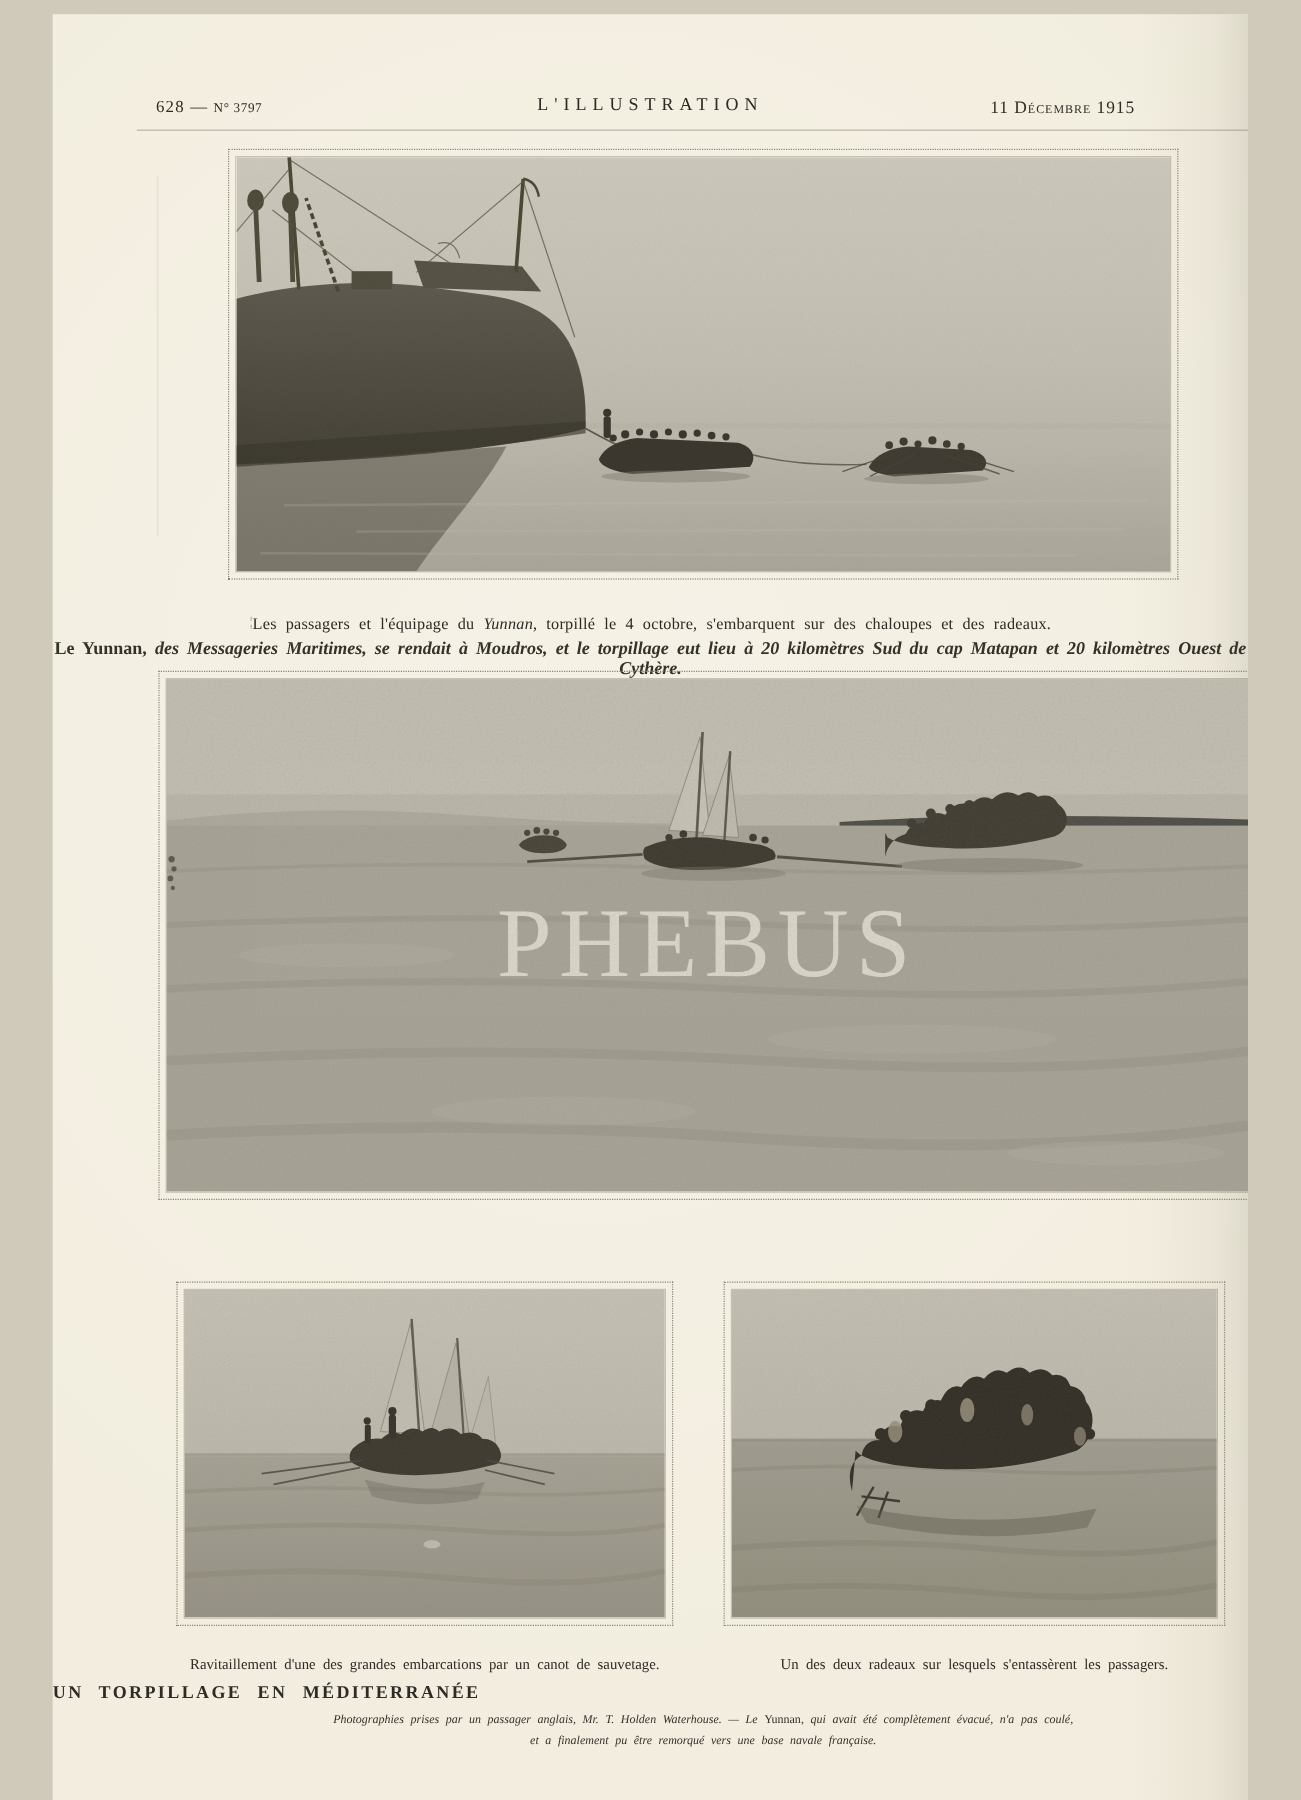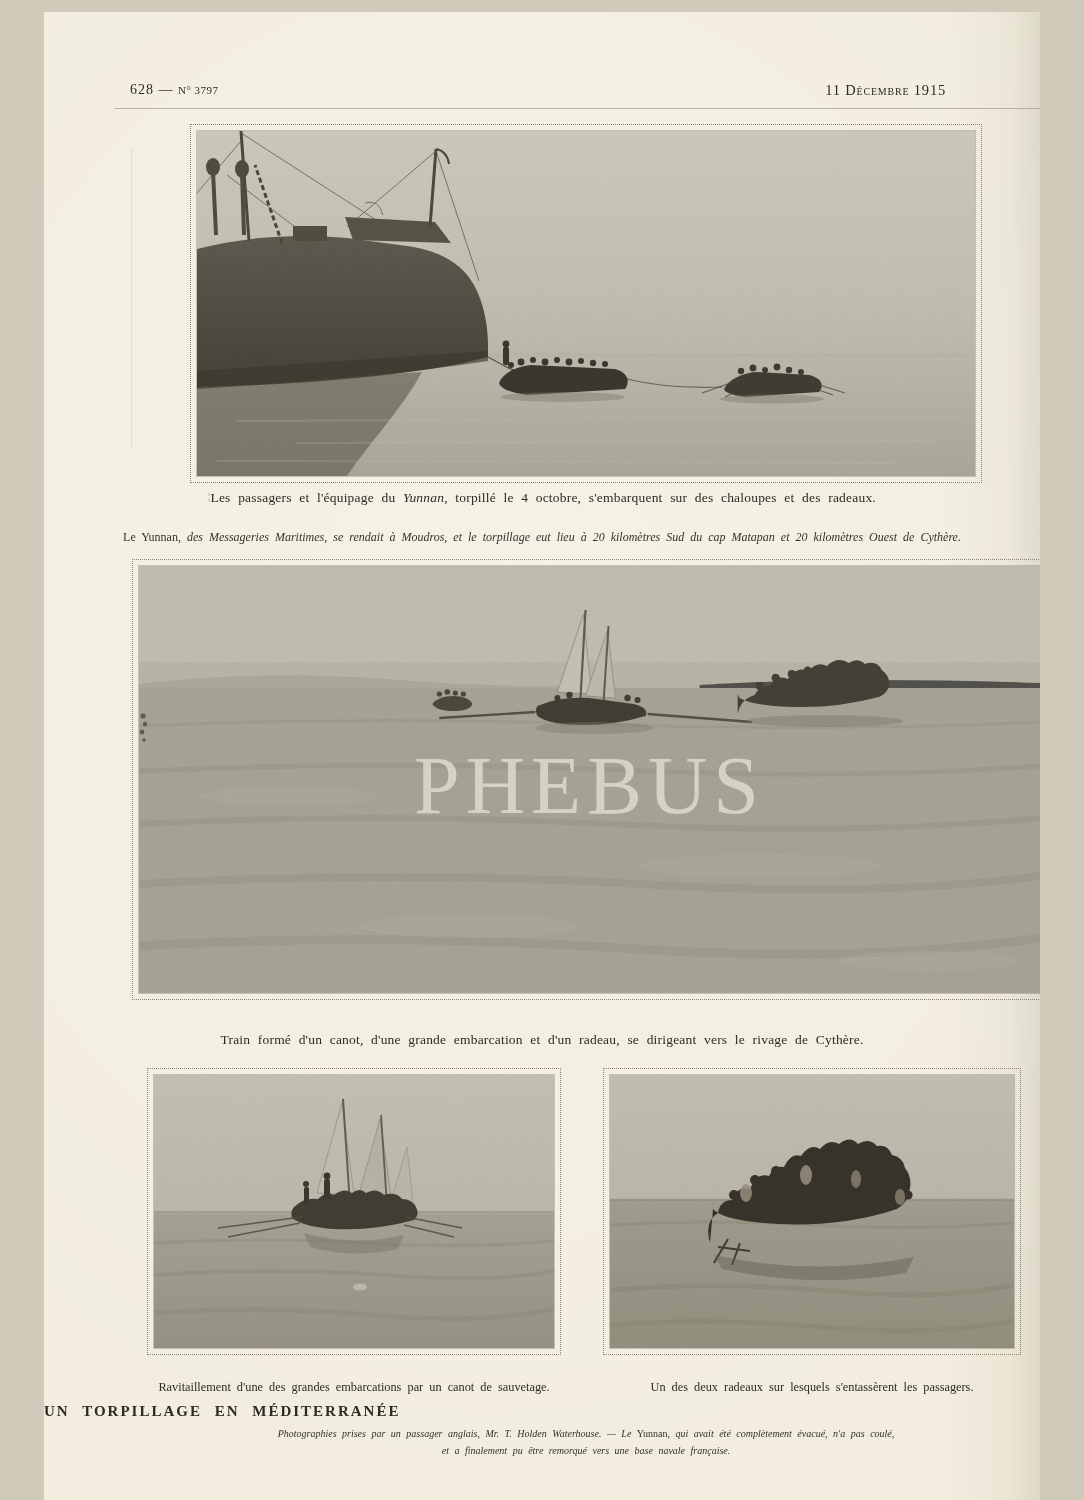--- a/index.html
+++ b/index.html
@@ -17,37 +17,38 @@
   .hdr-title{position:absolute;left:0;right:0;top:68px;text-align:center;font-size:15px;letter-spacing:5px;}
   .hdr-date{position:absolute;right:94px;top:70px;font-size:14.5px;font-variant-caps:small-caps;letter-spacing:.8px;}
   .hdr-rule{position:absolute;left:70px;width:944px;top:96px;height:1px;background:rgba(108,102,86,.42);}
   .crease{position:absolute;left:87px;top:135px;width:1px;height:300px;background:rgba(90,85,70,.12);}
   .speck{position:absolute;border-radius:50%;background:#5a5440;}
 
   .photo-frame{position:absolute;box-sizing:border-box;border:1px dotted #8b8572;padding:6px;}
   .photo{display:block;width:100%;height:100%;box-shadow:0 0 0 1px rgba(92,87,72,.30);}
 
   .caption{position:absolute;left:0;right:0;text-align:center;font-size:13.5px;word-spacing:4px;letter-spacing:.2px;}
-  .subcaption{position:absolute;left:0;right:0;text-align:center;font-size:12px;font-style:italic;word-spacing:3px;color:#35322a;}
+  .subcaption{position:absolute;left:0;right:0;text-align:center;font-size:15px;font-style:italic;word-spacing:3px;color:#35322a;font-weight:bold;}
   .subcaption .roman, .footnote .roman{font-style:normal;}
   .cap-mark{opacity:.55;font-size:11px;vertical-align:2px;}
   .smallcap{position:absolute;text-align:center;font-size:12.3px;word-spacing:3px;}
   .article-title{position:absolute;left:0;right:0;top:1381px;text-align:left;font-size:15px;font-weight:bold;letter-spacing:2px;word-spacing:7px;}
   .footnote{position:absolute;left:112px;width:860px;top:1404px;text-align:center;font-size:10px;font-style:italic;line-height:16.5px;word-spacing:3px;color:#34312a;}
 </style>
 </head>
 <body>
 
 <div class="page">
 
   <div class="hdr-folio">
     <span>628</span>
     <span>—</span>
     <span class="issue">N° 3797</span>
   </div>
+  <div class="hdr-title">L'ILLUSTRATION</div>
   <div class="hdr-date">11 Décembre 1915</div>
   <div class="hdr-rule"></div>
   <div class="crease"></div>
   <div class="speck" style="left:999px;top:1477px;width:5px;height:4px;opacity:.8"></div>
   <div class="speck" style="left:1046px;top:1210px;width:3px;height:3px;opacity:.4"></div>
 
   <figure class="photo-frame" style="left:146px;top:112px;width:792px;height:359px;margin:0">
     <svg class="photo" viewBox="0 0 778 345" preserveAspectRatio="none">
       <defs>
         <linearGradient id="p1bg" x1="0" y1="0" x2="0" y2="1">
@@ -131,21 +132,21 @@
       </g>
       <g stroke="#c9c5b8" opacity=".22" stroke-width="2">
         <line x1="40" y1="290" x2="760" y2="286"></line>
           <line x1="100" y1="312" x2="740" y2="310"></line>
           <line x1="20" y1="330" x2="700" y2="332"></line>
       </g>
       <rect width="778" height="345" filter="url(#grain1)" opacity=".14"></rect>
     </svg>
   </figure>
 
-  <p class="caption" style="top:464px"><span class="cap-mark">¦</span><span>Les passagers et l'équipage du </span><i>Yunnan</i><span>, torpillé le 4 octobre, s'embarquent sur des chaloupes et des radeaux.</span></p>
+  <p class="caption" style="top:486px"><span class="cap-mark">¦</span><span>Les passagers et l'équipage du </span><i>Yunnan</i><span>, torpillé le 4 octobre, s'embarquent sur des chaloupes et des radeaux.</span></p>
   <p class="subcaption" style="top:506px"><span class="roman">Le Yunnan,</span><span> des Messageries Maritimes, se rendait à Moudros, et le torpillage eut lieu à 20 kilomètres Sud du cap Matapan et 20 kilomètres Ouest de Cythère.</span></p>
 
   <figure class="photo-frame" style="left:88px;top:547px;width:915px;height:441px;margin:0">
     <svg class="photo" viewBox="0 0 900 427" preserveAspectRatio="none">
       <defs>
         <linearGradient id="p2bg" x1="0" y1="0" x2="0" y2="1">
           <stop offset="0" stop-color="#ccc8bb"></stop>
             <stop offset=".27" stop-color="#c0bcaf"></stop>
           <stop offset=".30" stop-color="#b2ae a1" .replace?=""></stop>
             <stop offset=".62" stop-color="#aba797"></stop>
@@ -212,21 +213,20 @@
         <circle cx="4" cy="150" r="2.6"></circle>
           <circle cx="6" cy="158" r="2.2"></circle>
           <circle cx="3" cy="166" r="2.4"></circle>
           <circle cx="5" cy="174" r="1.8"></circle>
       </g>
       <text x="450" y="247" text-anchor="middle" font-size="82" letter-spacing="6" font-family="'Liberation Serif','DejaVu Serif',serif" fill="#ebe8dc" fill-opacity=".85">PHEBUS</text>
       <rect width="900" height="427" filter="url(#grain2)" opacity=".16"></rect>
     </svg>
   </figure>
 
-  <p class="caption" style="top:1006px">Train formé d'un canot, d'une grande embarcation et d'un radeau, se dirigeant vers le rivage de Cythère.</p>
 
   <figure class="photo-frame" style="left:103px;top:1056px;width:414px;height:287px;margin:0">
     <svg class="photo" viewBox="0 0 400 273" preserveAspectRatio="none">
       <defs>
         <linearGradient id="p3bg" x1="0" y1="0" x2="0" y2="1">
           <stop offset="0" stop-color="#cbc7ba"></stop>
             <stop offset=".50" stop-color="#c2beb1"></stop>
           <stop offset=".51" stop-color="#a9a597"></stop>
             <stop offset="1" stop-color="#999487"></stop>
         </linearGradient>

